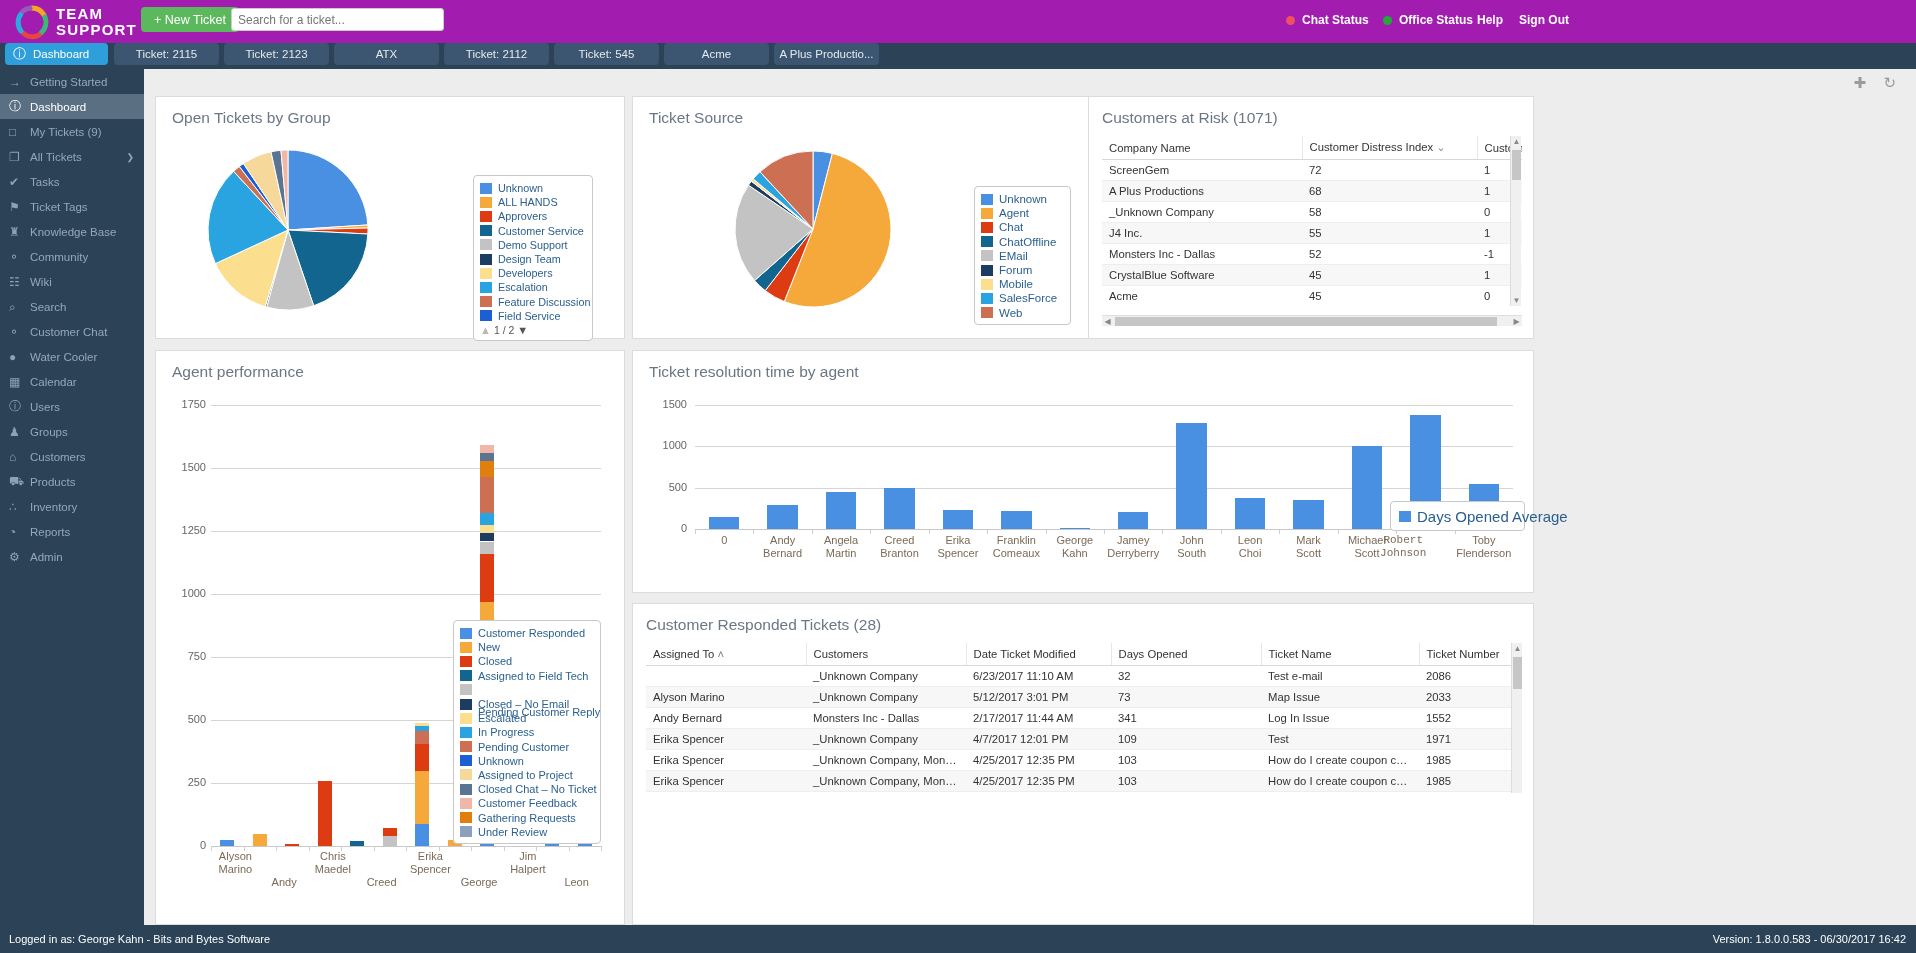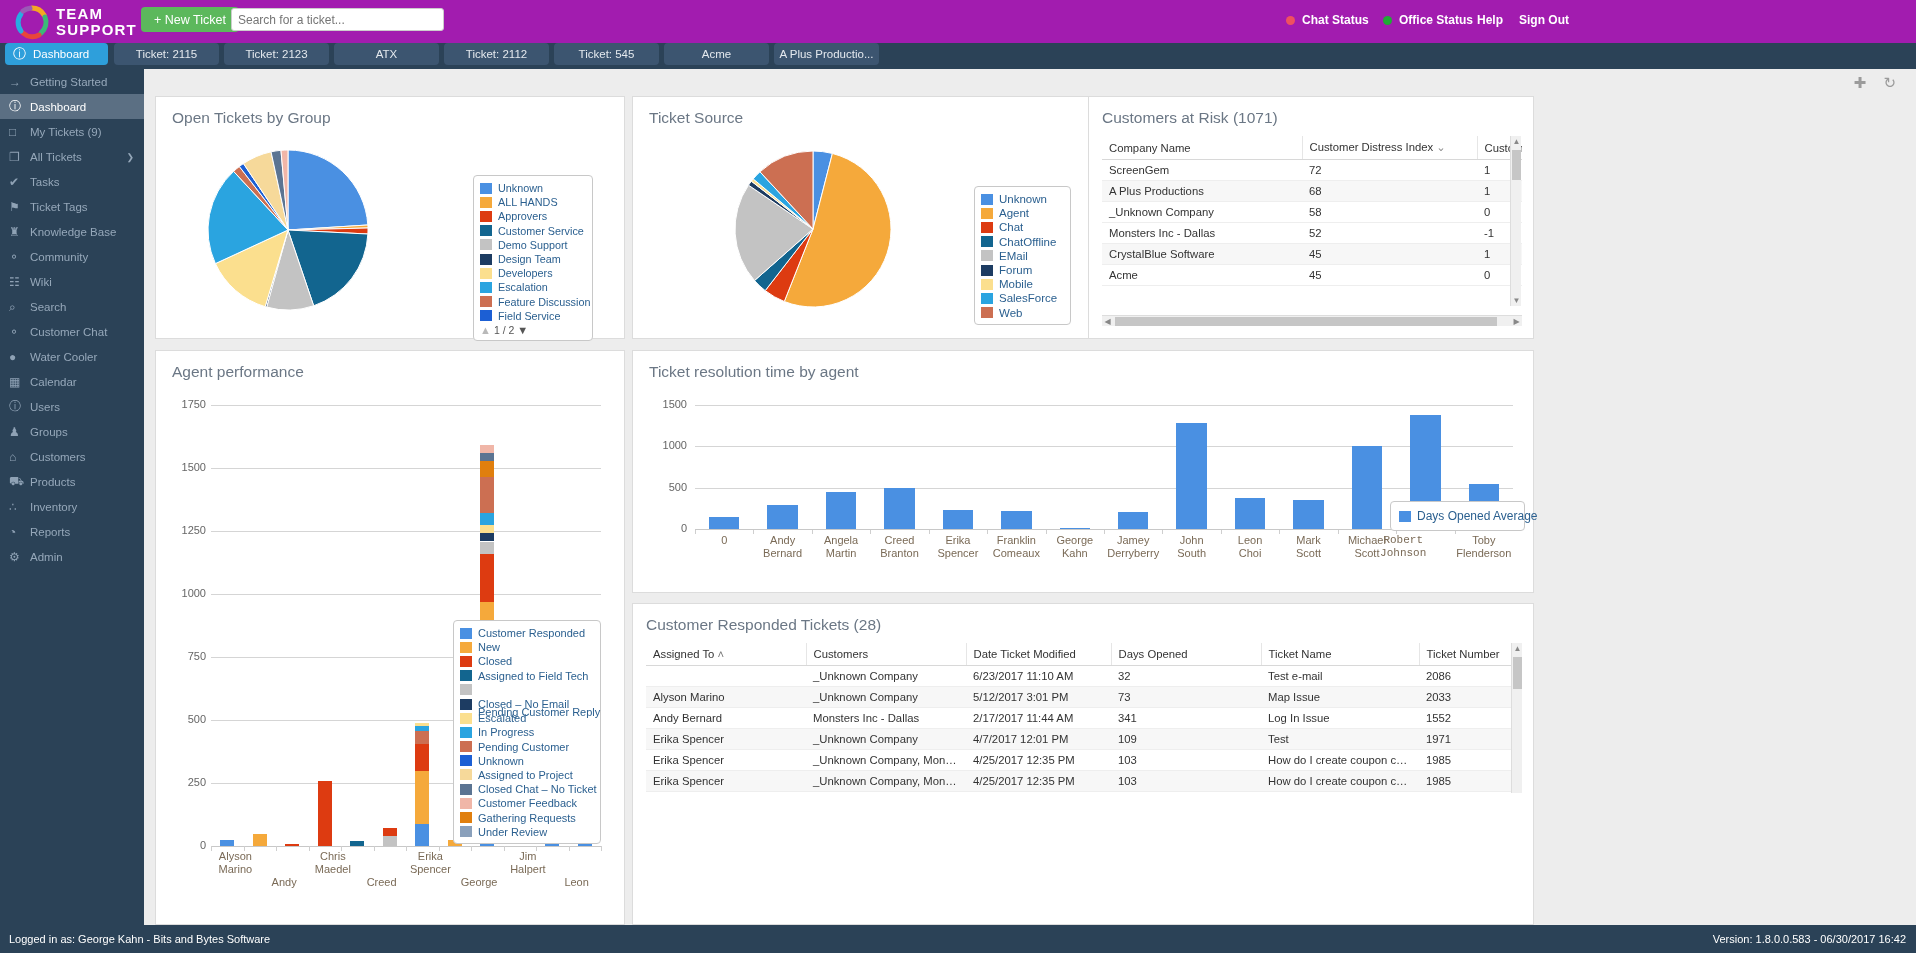--- a/index.html
+++ b/index.html
@@ -393,20 +393,25 @@
             </tr>
             <tr class="alt">
               <td class="lnk">A Plus Productions</td>
               <td>68</td>
               <td>1</td>
             </tr>
             <tr>
               <td class="lnk">_Unknown Company</td>
               <td>58</td>
               <td>0</td>
+            </tr>
+            <tr class="alt">
+              <td class="lnk">J4 Inc.</td>
+              <td>55</td>
+              <td>1</td>
             </tr>
             <tr>
               <td class="lnk">Monsters Inc - Dallas</td>
               <td>52</td>
               <td>-1</td>
             </tr>
             <tr class="alt">
               <td class="lnk">CrystalBlue Software</td>
               <td>45</td>
               <td>1</td>
@@ -619,21 +624,21 @@
         <div class="xlab" style="left: 729px; width: 82.4286px; top: 143px; font-family: Liberation Mono, monospace;"><span>Robert</span><br><span>Johnson</span></div>
         <div class="tick" style="left: 763.143px; top: 138px; height: 5px;"></div>
         <div class="bar" style="left: 835.594px; width: 30.3829px; height: 45.4667px; bottom: 62px; background: rgb(74, 144, 226);"></div>
         <div class="xlab" style="left: 809.571px; width: 82.4286px; top: 143px;"><span>Toby</span><br><span>Flenderson</span></div>
         <div class="tick" style="left: 821.571px; top: 138px; height: 5px;"></div>
         <div style="position: absolute; left: 62px; top: 138px; width: 818px; height: 1px; background: rgb(200, 200, 200);"></div>
       </div>
     <div class="legend" style="left:757px; top:150px; width:135px; padding:6px 8px;">
       <div class="lrow" style="height:16px;">
         <span class="sw" id="resolsw" style="background: rgb(74, 144, 226);"></span>
-        <span class="ltxt" style="font-size:12px;text-align:center;">Days Opened Average</span>
+        <span class="ltxt" style="font-size:15px;text-align:center;">Days Opened Average</span>
       </div>
     </div>
   </div>
 
   <div class="panel" style="left:488px; top:534px; width:902px; height:322px;">
     <div class="panel-title" style="position:absolute;left:13px;top:12px;">Customer Responded Tickets (28)</div>
     <div style="position:absolute; left:13px; top:39px; width:876px; height:150px; overflow:hidden;">
       <table class="grid">
         <colgroup>
             <col style="width:160px">

